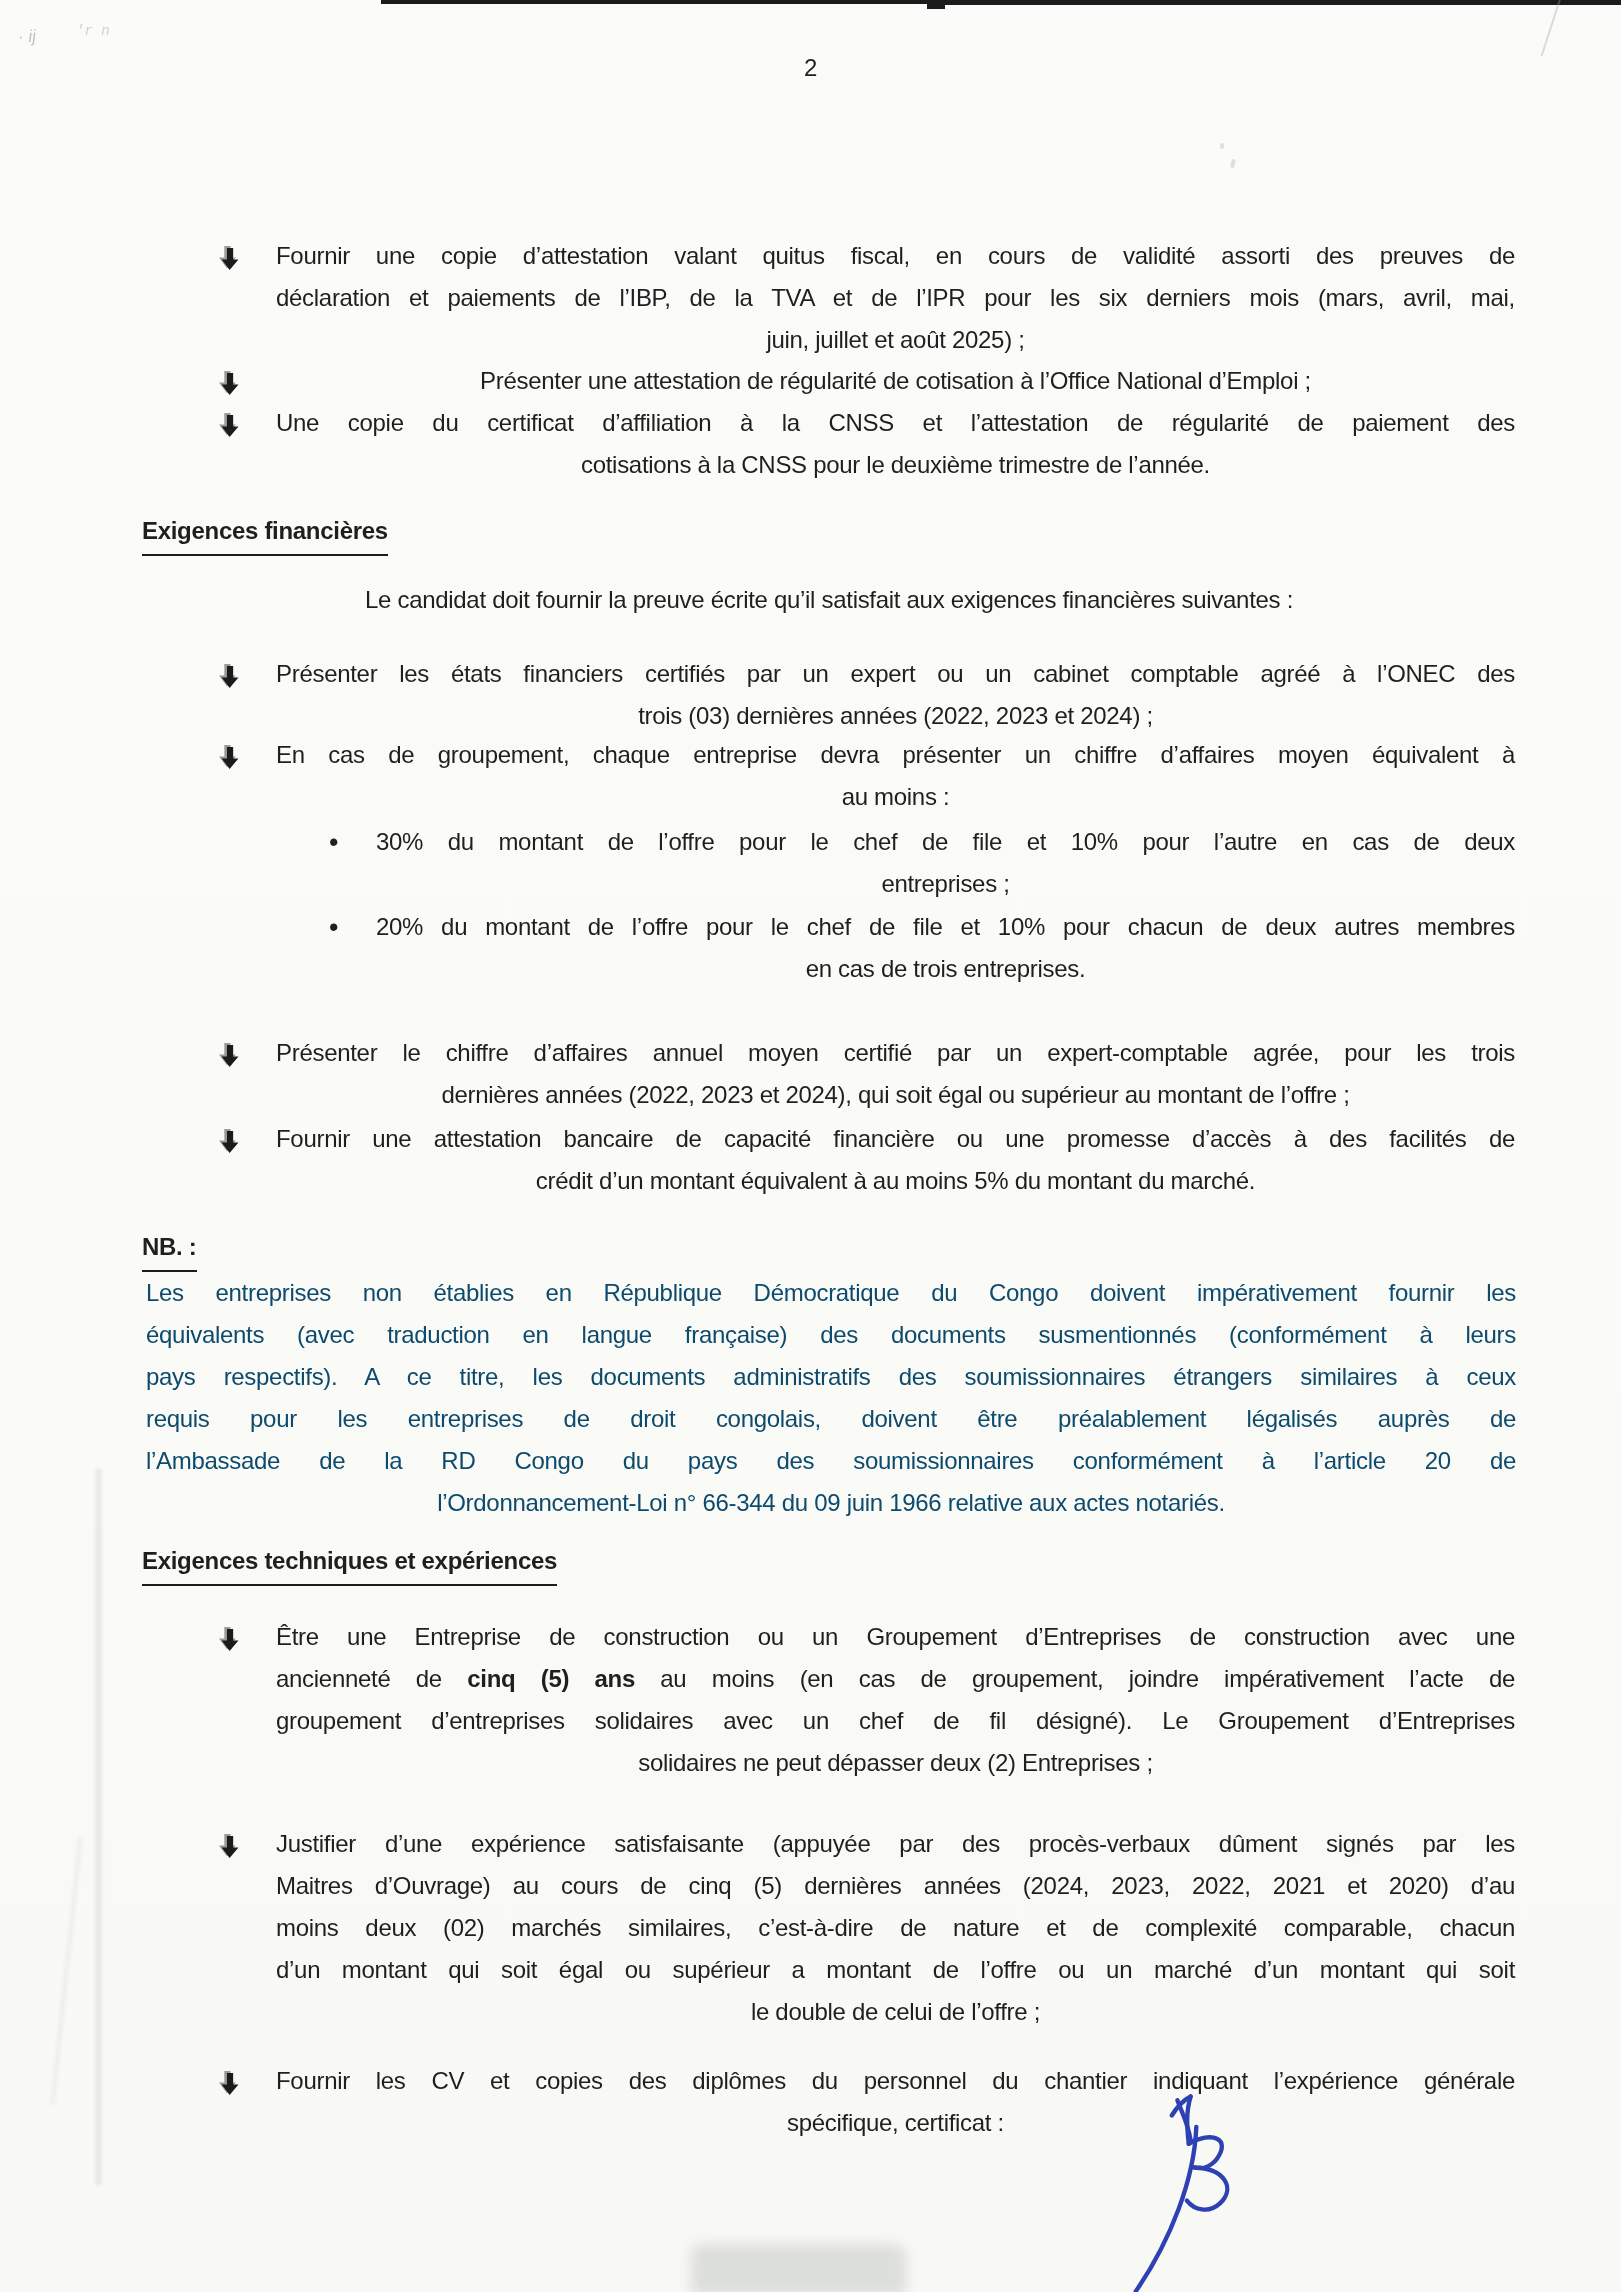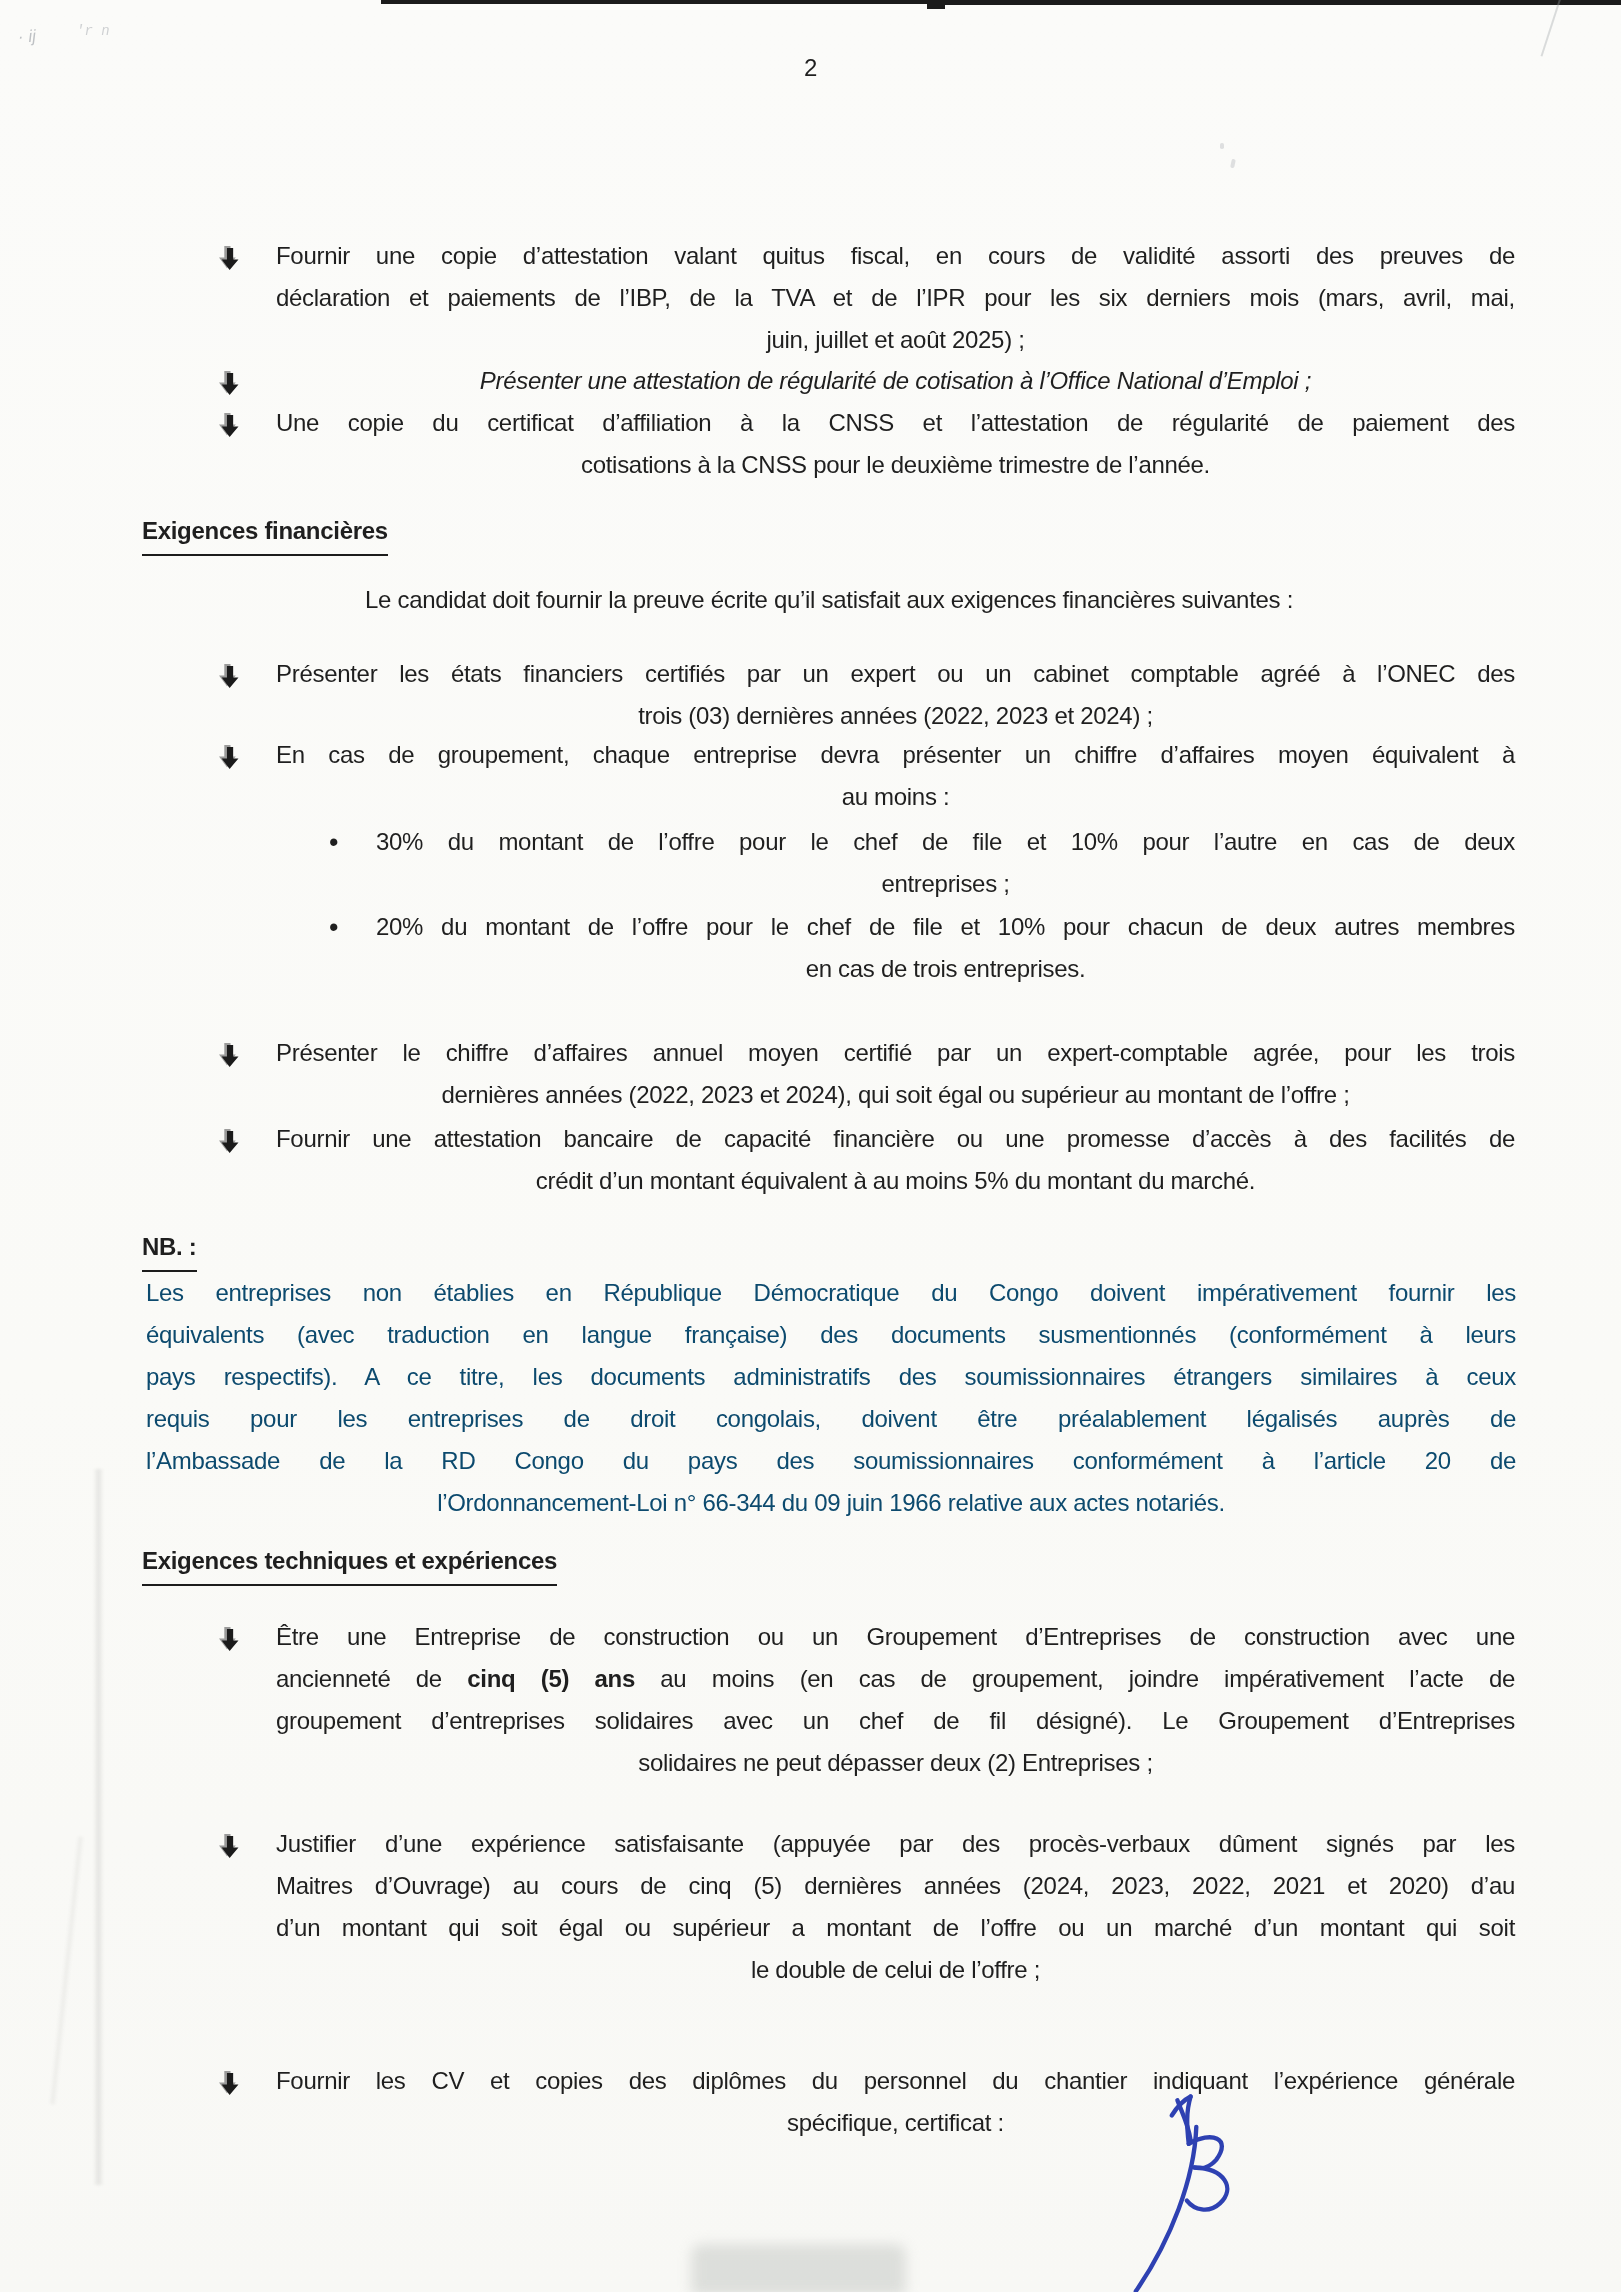--- a/index.html
+++ b/index.html
@@ -62,21 +62,21 @@
     </div>
     <div class="block b1" style="top: 235px; left: 276px; width: 1239px;">
       <span class="arrow"><svg width="23" height="27" viewBox="0 0 26 30">
           <path d="M9 3 h7 v13 h6 l-10 12 L3 16 h6 z" fill="#8a8a8a" opacity=".85" transform="translate(-3,-2)"></path>
           <path d="M9 3 h7 v13 h6 l-10 12 L3 16 h6 z" fill="#1b1b1b"></path>
         </svg></span>
       <div class="line stretch"><span>Fournir une copie d’attestation valant quitus fiscal, en cours de validité assorti des preuves de</span></div>
       <div class="line stretch"><span>déclaration et paiements de l’IBP, de la TVA et de l’IPR pour les six derniers mois (mars, avril, mai,</span></div>
       <div class="line"><span>juin, juillet et août 2025) ;</span></div>
     </div>
-    <div class="block b1" style="top: 360px; left: 276px; width: 1239px; font-style: italic;">
+    <div class="block b1" style="top: 360px; left: 276px; width: 1239px;">
       <span class="arrow"><svg width="23" height="27" viewBox="0 0 26 30">
           <path d="M9 3 h7 v13 h6 l-10 12 L3 16 h6 z" fill="#8a8a8a" opacity=".85" transform="translate(-3,-2)"></path>
           <path d="M9 3 h7 v13 h6 l-10 12 L3 16 h6 z" fill="#1b1b1b"></path>
         </svg></span>
       <div class="line"><span>Présenter une attestation de régularité de cotisation à l’Office National d’Emploi ;</span></div>
     </div>
     <div class="block b1" style="top: 402px; left: 276px; width: 1239px;">
       <span class="arrow"><svg width="23" height="27" viewBox="0 0 26 30">
           <path d="M9 3 h7 v13 h6 l-10 12 L3 16 h6 z" fill="#8a8a8a" opacity=".85" transform="translate(-3,-2)"></path>
           <path d="M9 3 h7 v13 h6 l-10 12 L3 16 h6 z" fill="#1b1b1b"></path>
@@ -150,20 +150,21 @@
       <div class="line stretch"><span>groupement d’entreprises solidaires avec un chef de fil désigné). Le Groupement d’Entreprises</span></div>
       <div class="line"><span>solidaires ne peut dépasser deux (2) Entreprises ;</span></div>
     </div>
     <div class="block b1" style="top: 1823px; left: 276px; width: 1239px;">
       <span class="arrow"><svg width="23" height="27" viewBox="0 0 26 30">
           <path d="M9 3 h7 v13 h6 l-10 12 L3 16 h6 z" fill="#8a8a8a" opacity=".85" transform="translate(-3,-2)"></path>
           <path d="M9 3 h7 v13 h6 l-10 12 L3 16 h6 z" fill="#1b1b1b"></path>
         </svg></span>
       <div class="line stretch"><span>Justifier d’une expérience satisfaisante (appuyée par des procès-verbaux dûment signés par les</span></div>
       <div class="line stretch"><span>Maitres d’Ouvrage) au cours de cinq (5) dernières années (2024, 2023, 2022, 2021 et 2020) d’au</span></div>
+      <div class="line stretch"><span>moins deux (02) marchés similaires, c’est-à-dire de nature et de complexité comparable, chacun</span></div>
       <div class="line stretch"><span>d’un montant qui soit égal ou supérieur a montant de l’offre ou un marché d’un montant qui soit</span></div>
       <div class="line"><span>le double de celui de l’offre ;</span></div>
     </div>
     <div class="block b1" style="top: 2060px; left: 276px; width: 1239px;">
       <span class="arrow"><svg width="23" height="27" viewBox="0 0 26 30">
           <path d="M9 3 h7 v13 h6 l-10 12 L3 16 h6 z" fill="#8a8a8a" opacity=".85" transform="translate(-3,-2)"></path>
           <path d="M9 3 h7 v13 h6 l-10 12 L3 16 h6 z" fill="#1b1b1b"></path>
         </svg></span>
       <div class="line stretch"><span>Fournir les CV et copies des diplômes du personnel du chantier indiquant l’expérience générale</span></div>
       <div class="line"><span>spécifique, certificat :</span></div>

